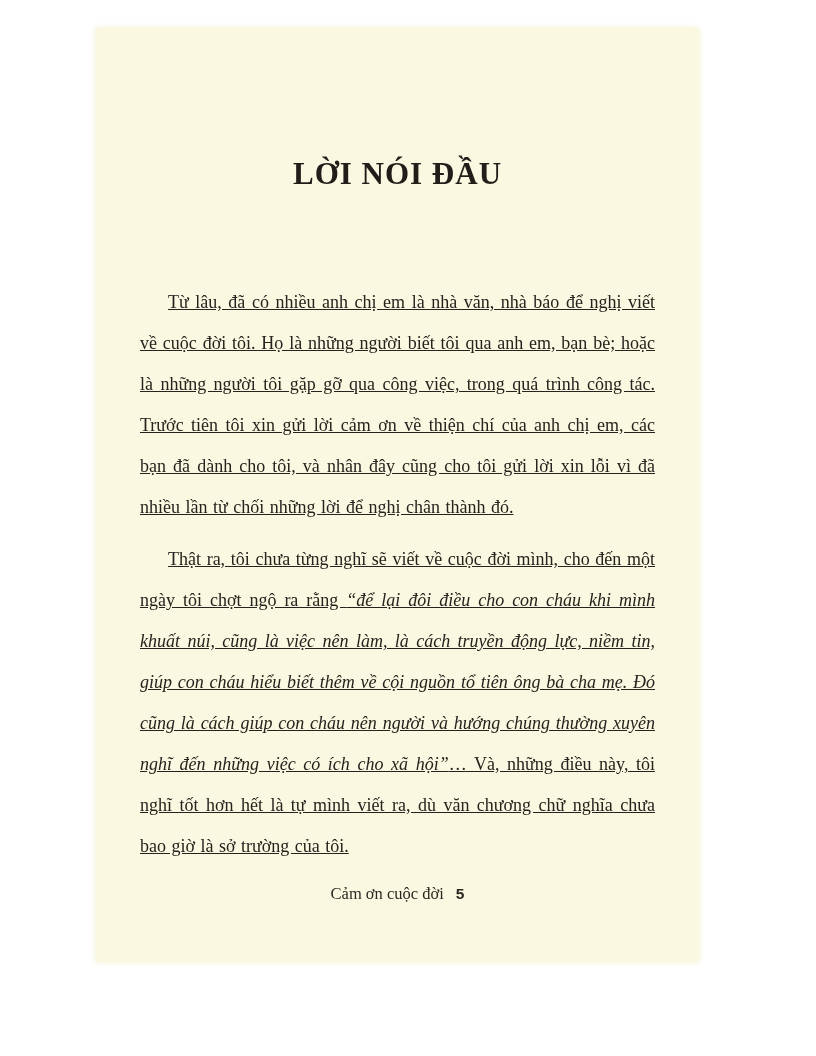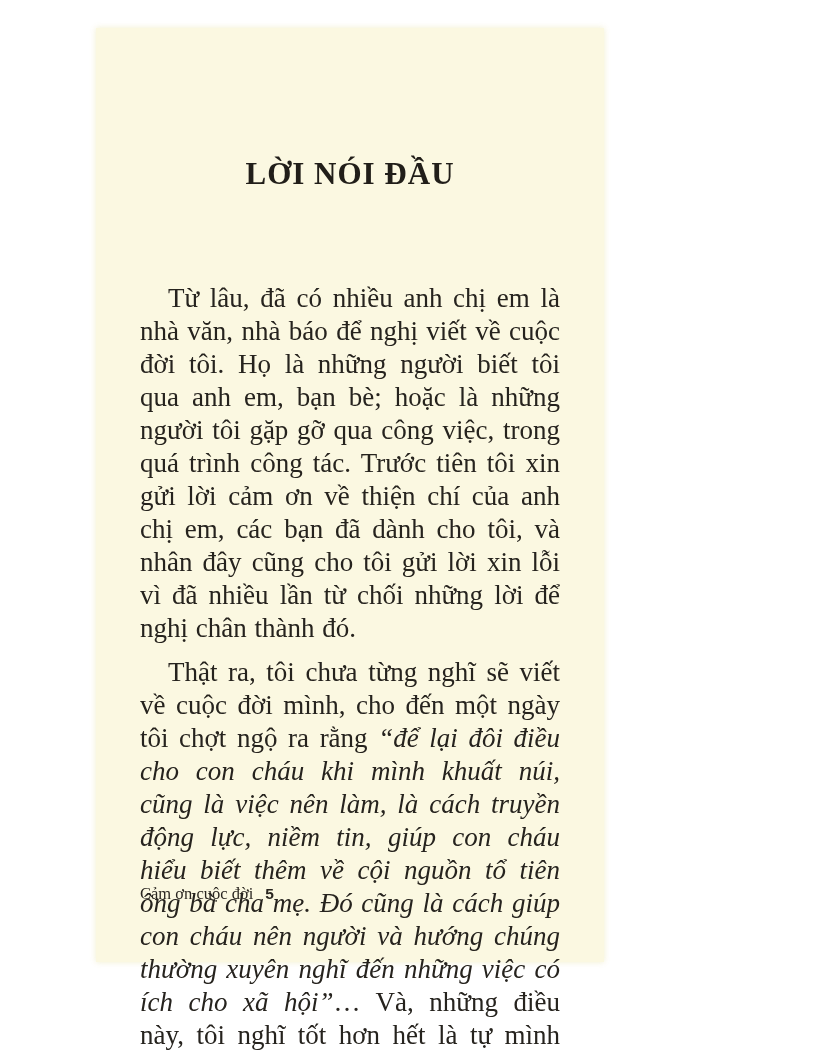--- a/index.html
+++ b/index.html
@@ -9,21 +9,21 @@
     height: 1056px;
     background: #ffffff;
     font-family: "Liberation Serif", "DejaVu Serif", serif;
     overflow: hidden;
   }
 
   .scan-page {
     position: absolute;
     left: 96px;
     top: 28px;
-    width: 508px;
+    width: 603px;
     height: 934px;
     background: #fbf8e1;
     box-shadow: 0 0 6px rgba(240, 236, 200, 0.9);
     color: #26231e;
   }
 
   .chapter-title {
     position: absolute;
     top: 128px;
     left: 0;
@@ -36,38 +36,39 @@
   }
 
   .body-text {
     position: absolute;
     top: 254px;
     left: 44px;
     right: 44px;
   }
 
   .body-text p {
-    font-size: 27px;
-    line-height: 33px;
+    font-size: 18px;
+    line-height: 41px;
     text-align: justify;
     text-indent: 28px;
     margin-bottom: 11px;
     word-spacing: 1px;
+    text-decoration: underline;
   }
 
   .body-text p span.italic {
     font-style: italic;
   }
 
   .page-footer {
     position: absolute;
     top: 856px;
     left: 44px;
     right: 44px;
-    text-align: left;
+    text-align: center;
     font-size: 16.5px;
     color: #2a2620;
   }
 
   .page-footer .running-title {
     font-style: normal;
   }
 
   .page-footer .page-number {
     font-weight: 700;

